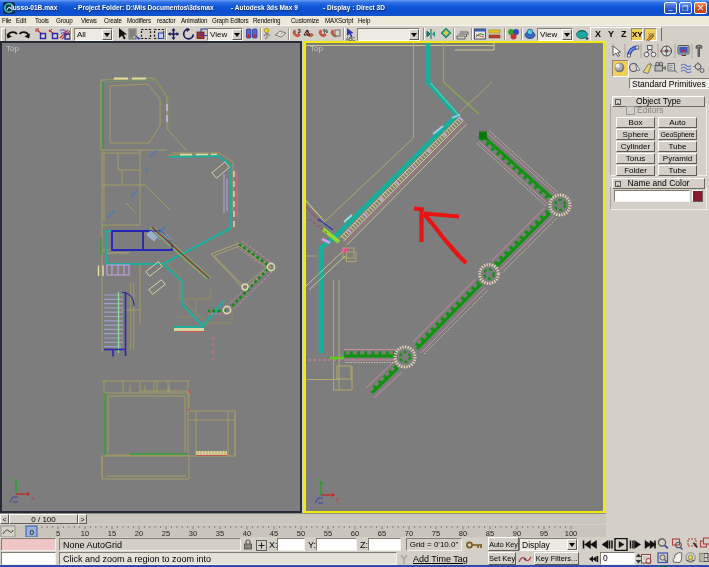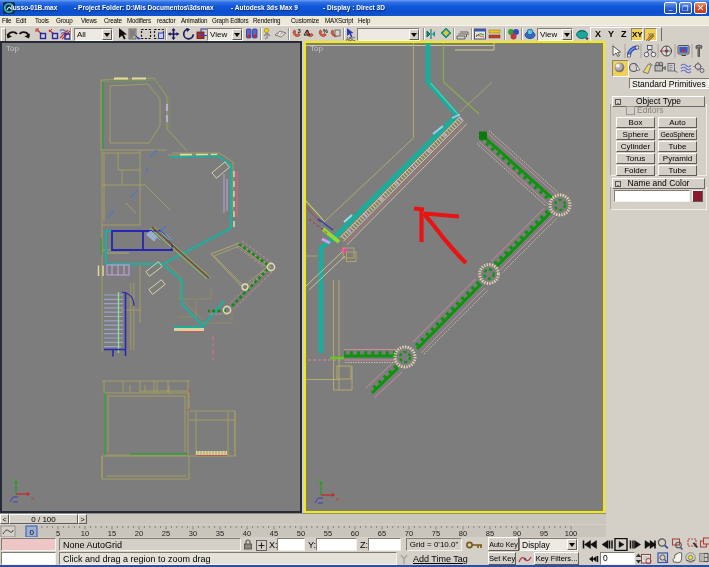--- a/index.html
+++ b/index.html
@@ -755,21 +755,21 @@
       </g>
   <g transform="translate(42.5,0)">
         <rect x="1" y="4" width="6" height="6" fill="none" stroke="#b04040" stroke-width="1.1"></rect>
         <rect x="4" y="1" width="6" height="6" fill="#d4d0c8" stroke="#b04040" stroke-width="1.1"></rect>
       </g>
  </svg>
 </div>
 <div class="abs" id="stat2">
  <div class="abs sunken white" style="left:1px;top:0px;width:55px;height:13px;"></div>
  <div class="abs sunken" style="left:59px;top:0px;width:338px;height:13px;background:#e4e1d8;"></div>
- <div class="abs f9" style="left:63px;top:2px;">Click and drag a region to zoom drag</div>
+ <div class="abs f9" style="left:63px;top:2px;">Click and zoom a region to zoom into</div>
  <svg class="abs" style="left:399px;top:1px" width="11" height="12">
       <path d="M2,2 l3,4 l3,-4 M5,6 v5" stroke="#aaa69e" stroke-width="1.5" fill="none"></path>
     </svg>
  <div class="abs f9" style="left:413px;top:2px;text-decoration:underline;">Add Time Tag</div>
  <div class="abs raised" style="left:488px;top:0px;width:28px;height:13px;font-size:7.5px;text-align:center;line-height:12px;">Set Key</div>
  <svg class="abs" style="left:518px;top:1px" width="14" height="12">
       <path d="M1,9 Q4,2 7,6 T13,4" stroke="#c03040" stroke-width="1.3" fill="none"></path>
       <circle cx="7" cy="6" r="1.2" fill="#555"></circle>
     </svg>
  <div class="abs raised" style="left:534px;top:0px;width:45px;height:13px;font-size:7.5px;text-align:center;line-height:12px;">Key Filters...</div>

